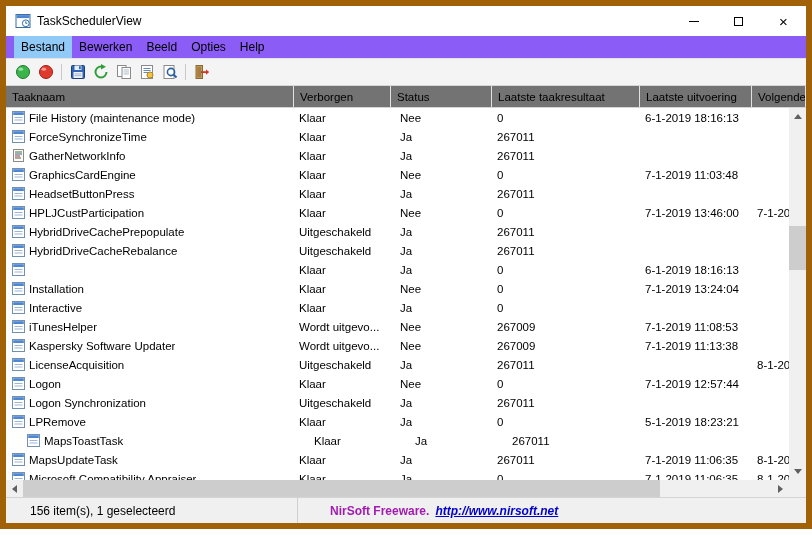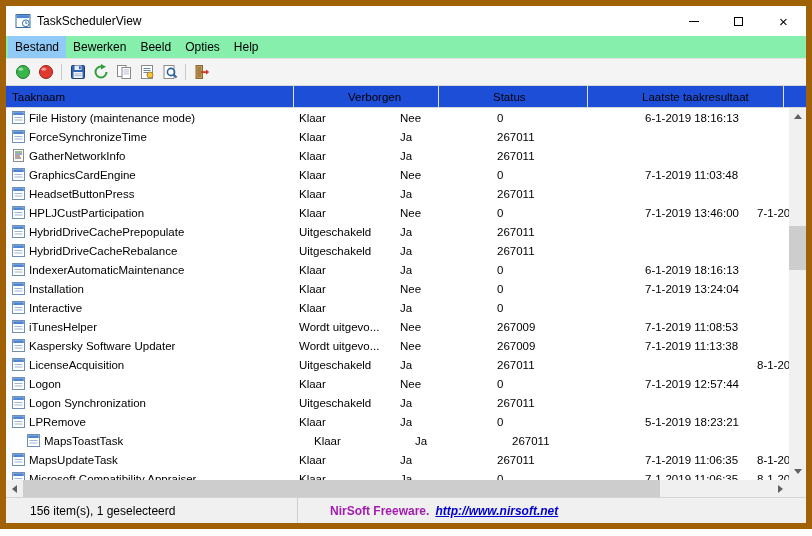--- a/index.html
+++ b/index.html
@@ -12,32 +12,32 @@
   .titlebar { flex:0 0 30px; height:30px; display:flex; align-items:center; background:#fff; }
   .app-icon { margin:0 6px 0 9px; width:16px; height:16px; line-height:0; }
   .title-text { font-size:12px; color:#000; }
   .tb-spacer { flex:1; }
   .win-btn { width:45px; height:30px; display:flex; align-items:center; justify-content:center; cursor:default; }
   .min-glyph { width:10px; height:1px; background:#000; }
   .max-glyph { width:9px; height:9px; border:1px solid #000; }
   .close-glyph { font-size:15px; line-height:1; color:#000; }
 
   
-  .menubar { flex:0 0 22px; height:22px; display:flex; align-items:stretch; background:#86efac; padding-left:2px; }
+  .menubar { flex:0 0 22px; height:22px; display:flex; align-items:stretch; background:#8b5cf6; padding-left:8px; }
   .menu-item { padding:0 7px; display:flex; align-items:center; color:#000; }
   .menu-item.active { background:#91c9f7; }
 
   
   .toolbar { flex:0 0 28px; height:28px; background:#f4f4f4; border-top:1px solid #e3e3e3; border-bottom:1px solid #d6d6d6; display:flex; align-items:center; padding-left:5px; }
   .tb-btn { width:23px; height:23px; display:flex; align-items:center; justify-content:center; line-height:0; }
   .tb-sep { width:1px; height:16px; background:#c9c9c9; margin:0 4px; }
 
   
   .main { flex:1; display:flex; flex-direction:column; overflow:hidden; }
-  .header-row { flex:0 0 22px; height:22px; display:flex; background:#1d4ed8; border-bottom:1px solid #d5d5d5; overflow:hidden;gap:48px; }
+  .header-row { flex:0 0 22px; height:22px; display:flex; background:#737373; border-bottom:1px solid #d5d5d5; overflow:hidden; }
   .hcell { border-right:1px solid #e2e2e2; padding:0 6px; display:flex; align-items:center; overflow:hidden; white-space:nowrap; color:#000; font-size:11.5px; }
   .list-body { flex:1; display:flex; overflow:hidden; }
   .rows-viewport { flex:1; overflow:hidden; background:#fff; }
   .row { height:19px; display:flex; align-items:center; font-size:11.5px; }
   .cell { padding:0 5px; overflow:hidden; white-space:nowrap; flex:0 0 auto; }
   .name-cell { display:flex; align-items:center; gap:4px; padding-left:6px; }
   .name-cell .nm { overflow:hidden; text-overflow:ellipsis; white-space:nowrap; }
   .row-icon { width:13px; height:13px; flex:0 0 13px; line-height:0; }
 
   
@@ -305,21 +305,20 @@
             <div class="cell" style="width: 120px; flex: 0 0 120px;"></div>
           </div>
           <div class="row">
             <div class="cell name-cell" style="width: 288px; flex: 0 0 288px;">
               <span class="row-icon"><svg width="13" height="13" viewBox="0 0 13 13">
                   <rect x="0.5" y="0.5" width="12" height="12" fill="#fff" stroke="#6f8fb3"></rect>
                   <rect x="1.2" y="1.2" width="10.6" height="2.8" fill="#4f86d2"></rect>
                   <rect x="2.5" y="6" width="8" height="1" fill="#9db6d6"></rect>
                   <rect x="2.5" y="8.5" width="8" height="1" fill="#9db6d6"></rect>
                 </svg></span>
-              <span class="nm">IndexerAutomaticMaintenance</span>
             </div>
             <div class="cell" style="width: 101px; flex: 0 0 101px;">Klaar</div>
             <div class="cell" style="width: 97px; flex: 0 0 97px;">Ja</div>
             <div class="cell" style="width: 148px; flex: 0 0 148px;">0</div>
             <div class="cell" style="width: 112px; flex: 0 0 112px;">6-1-2019 18:16:13</div>
             <div class="cell" style="width: 120px; flex: 0 0 120px;"></div>
           </div>
           <div class="row">
             <div class="cell name-cell" style="width: 288px; flex: 0 0 288px;">
               <span class="row-icon"><svg width="13" height="13" viewBox="0 0 13 13">

